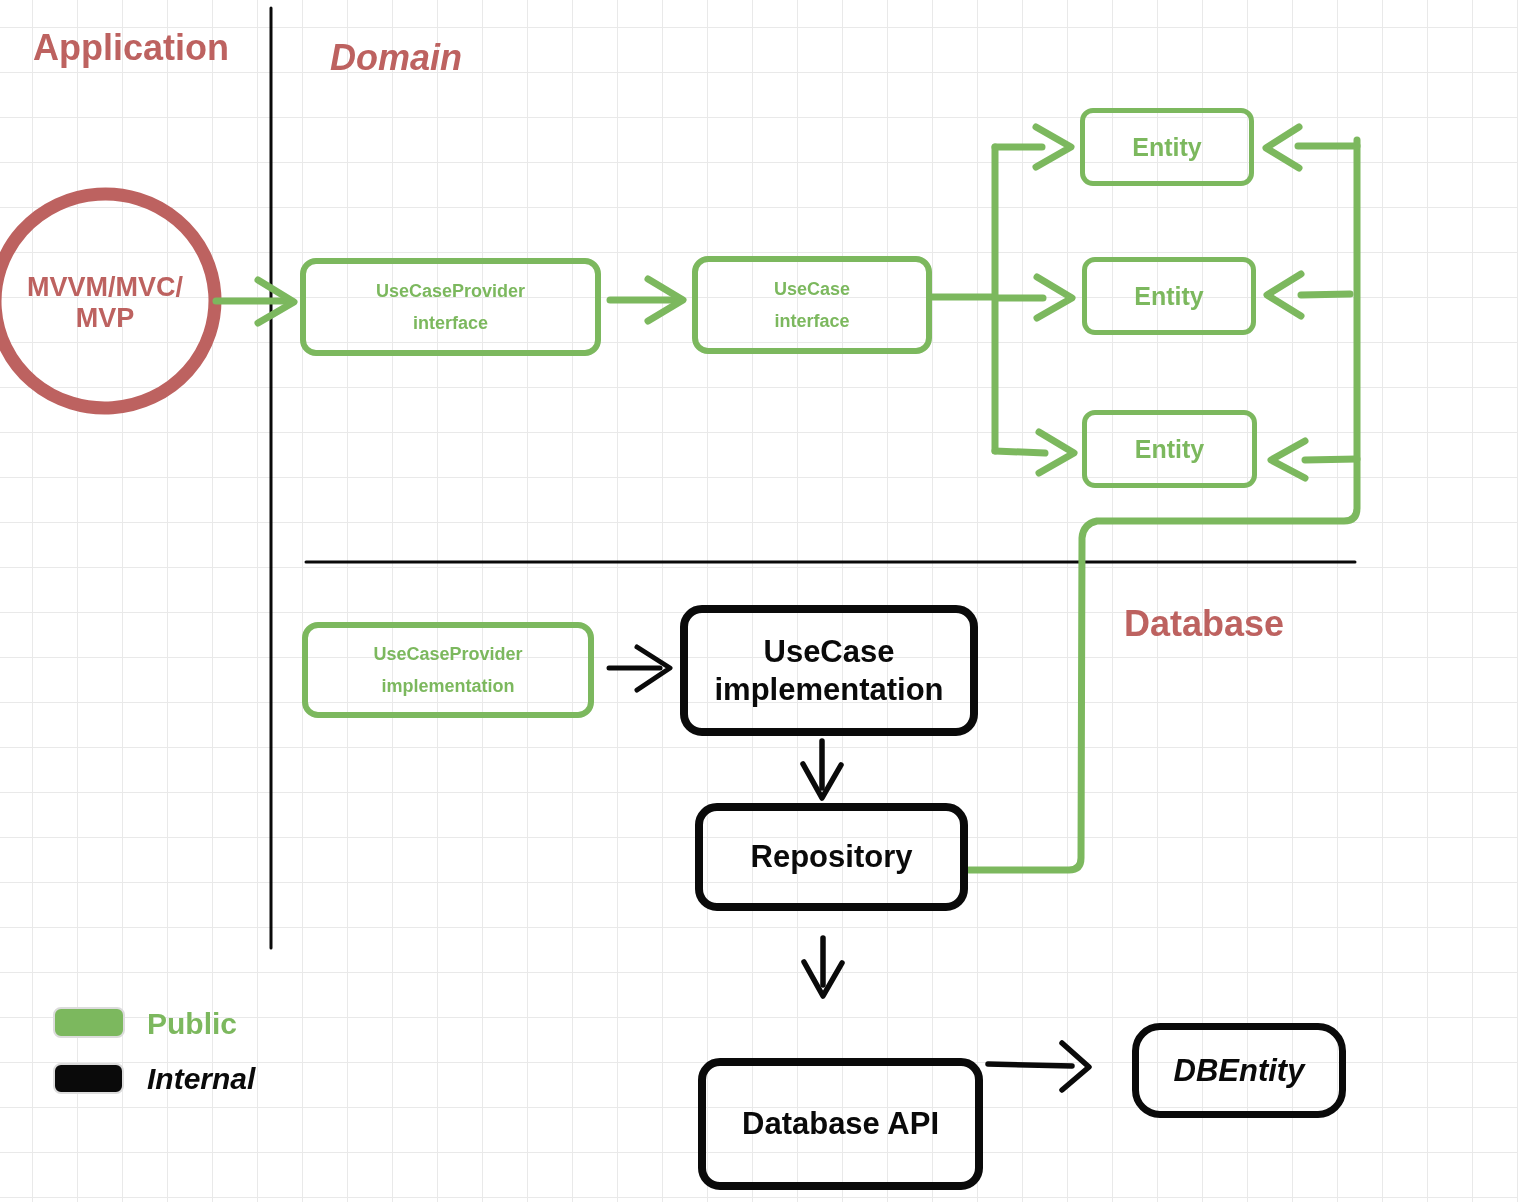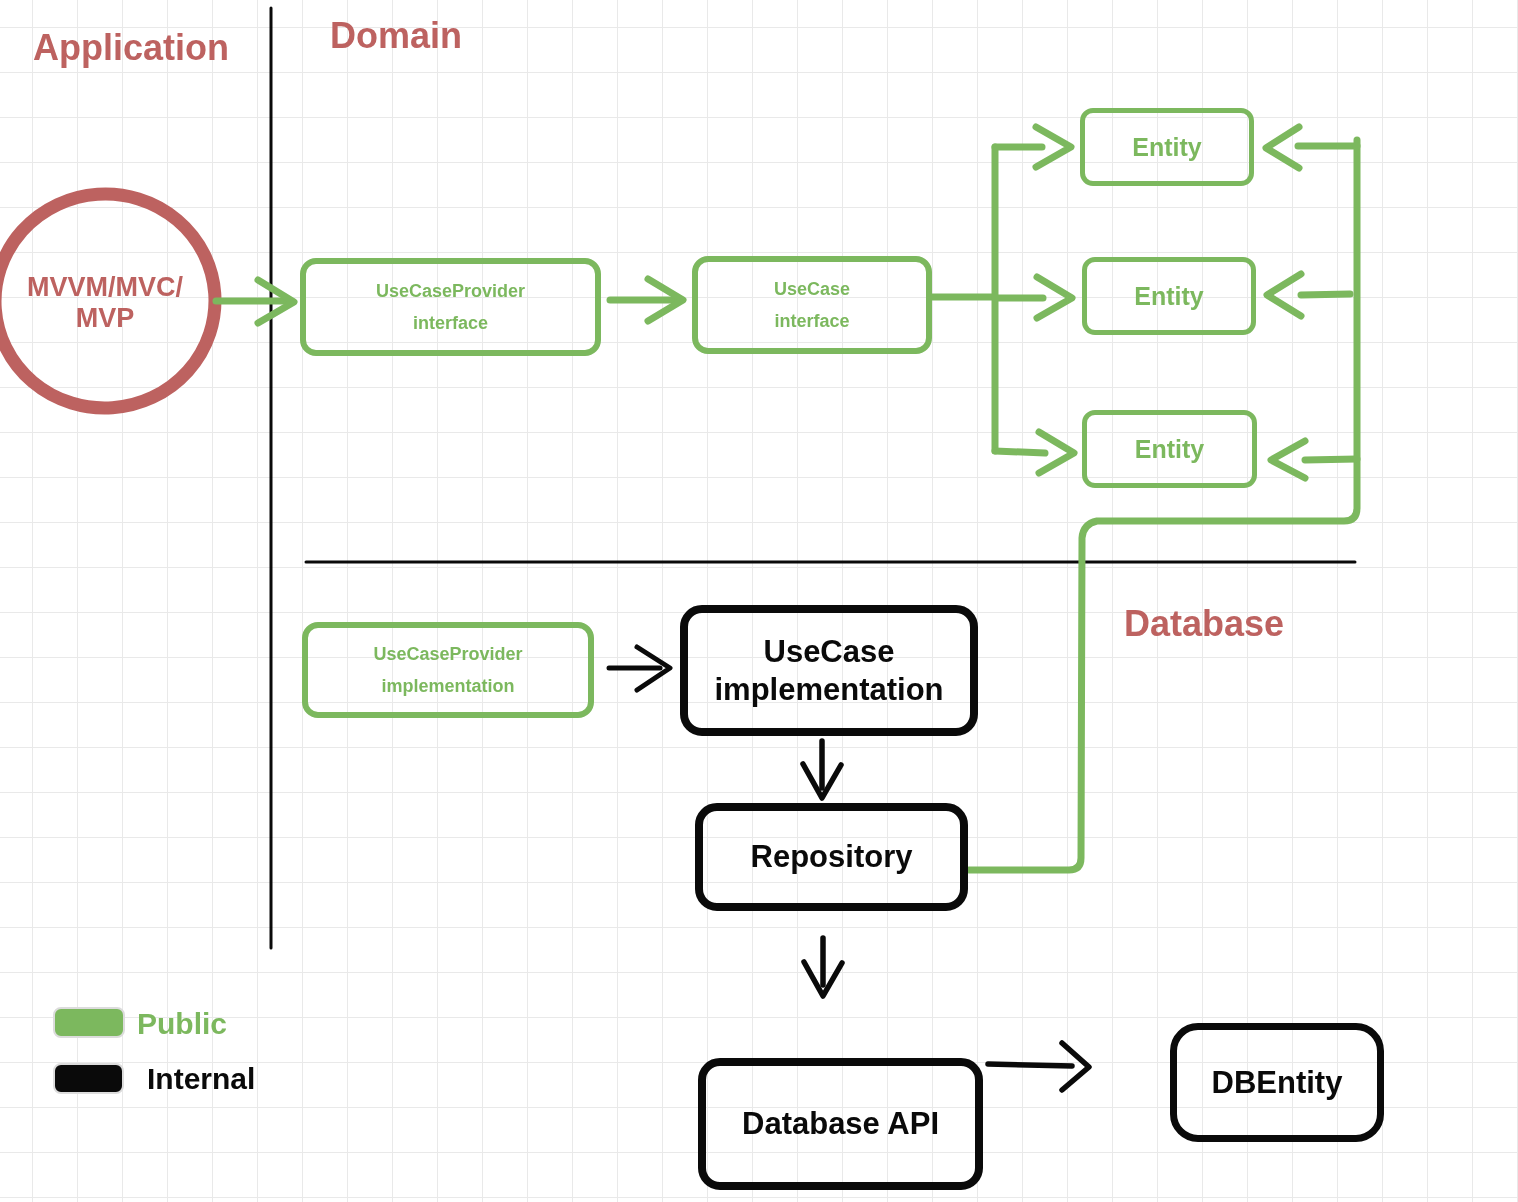--- a/index.html
+++ b/index.html
@@ -85,21 +85,21 @@
   }
   .legend-swatch.public{background:var(--green);}
   .legend-swatch.internal{background:var(--black);}
   .legend-label{
     position:absolute;
     font-weight:700;
     font-size:30px;
     white-space:nowrap;
   }
   .legend-label.public{color:var(--green);}
-  .legend-label.internal{color:var(--black);}
+  .legend-label.internal{color:var(--black);font-style:italic;}
 </style>
 </head>
 <body>
 
 <div id="canvas">
 
   <svg id="connectors" viewBox="0 0 1518 1202" xmlns="http://www.w3.org/2000/svg">
 
     <g stroke="var(--black)" stroke-linecap="round" fill="none">
       <path d="M271 8 L271 948" stroke-width="3"></path>
@@ -170,21 +170,21 @@
         <path d="M1301 274 L1267 295 L1301 316"></path>
       </g>
       <g>
         <path d="M1305 460 L1357 459"></path>
         <path d="M1305 441 L1271 460 L1305 478"></path>
       </g>
     </g>
   </svg>
 
   <div class="section-title" style="left:33px; top:27px;">Application</div>
-  <div class="section-title" style="left:330px; top:15px;">Domain</div>
+  <div class="section-title" style="left:330px; top:37px;font-style:italic;">Domain</div>
   <div class="section-title" style="left:1124px; top:603px;">Database</div>
 
   <div class="circle-label" style="left:-10px; top:272px; width:230px;">MVVM/MVC/
 MVP</div>
 
   <div class="node gbox" style="left:300px; top:258px; width:301px; height:98px;">UseCaseProvider
 interface</div>
 
   <div class="node gbox" style="left:692px; top:256px; width:240px; height:98px;">UseCase
 interface</div>
@@ -198,21 +198,21 @@
   <div class="node gbox" style="left:302px; top:622px; width:292px; height:96px;">UseCaseProvider
 implementation</div>
 
   <div class="node kbox" style="left:680px; top:605px; width:298px; height:131px;">UseCase
 implementation</div>
 
   <div class="node kbox" style="left:695px; top:803px; width:273px; height:108px;">Repository</div>
 
   <div class="node kbox" style="left:698px; top:1058px; width:285px; height:132px;">Database API</div>
 
-  <div class="node kbox dbentity" style="left:1170px; top:1023px; width:214px; height:119px;">DBEntity</div>
+  <div class="node kbox dbentity" style="left:1132px; top:1023px; width:214px; height:95px;font-style:italic;">DBEntity</div>
 
   <div class="legend-swatch public" style="left:53px; top:1007px; width:72px; height:31px;"></div>
-  <div class="legend-label public" style="left:137px; top:1007px;">Public</div>
+  <div class="legend-label public" style="left:147px; top:1007px;">Public</div>
 
   <div class="legend-swatch internal" style="left:53px; top:1063px; width:71px; height:31px;"></div>
   <div class="legend-label internal" style="left:147px; top:1062px;">Internal</div>
 
 </div>
 
 </body></html>

